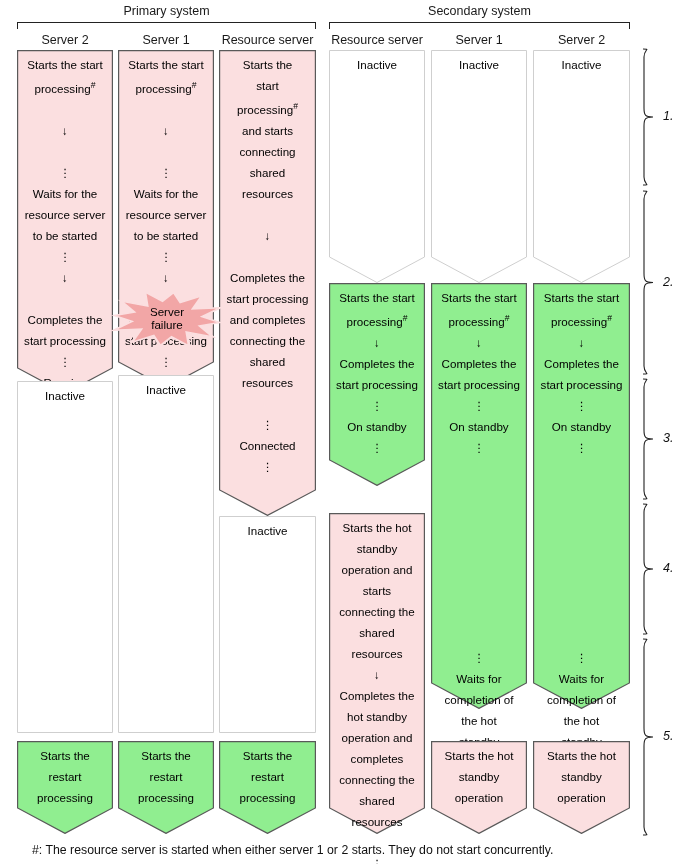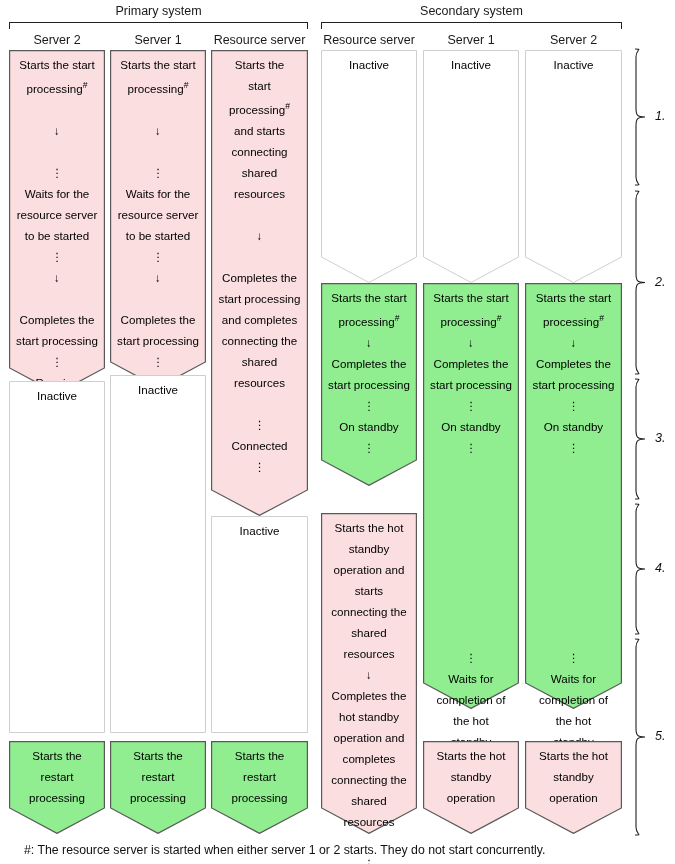--- a/index.html
+++ b/index.html
@@ -10,21 +10,21 @@
   body {
     width: 675px;
     height: 864px;
     position: relative;
     font-family: "Liberation Sans", sans-serif;
     color: #000000;
     overflow: hidden;
   }
   #stage {
     position: absolute;
-    left: 4px; top: 0;
+    left: 12px; top: 0;
     width: 557px;
     height: 864px;
   }
   .sys-title {
     position: absolute;
     font-size: 12.5px;
     text-align: center;
     white-space: nowrap;
     color: #1a1a1a;
   }
@@ -250,20 +250,27 @@
       <div class="inner">Starts the hot<br>standby<br>operation</div>
     </div>
     <div class="flowbox" style="left: 521px; top: 741px; width: 97px; height: 93px;">
       <div class="shape">
         <svg viewBox="0 0 97 93" preserveAspectRatio="none">
           <polygon points="0.60,0.60 96.40,0.60 96.40,67.00 48.50,92.40 0.60,67.00" fill="#fbdfe0" stroke="#595959" stroke-width="1.2"></polygon>
         </svg>
       </div>
       <div class="inner">Starts the hot<br>standby<br>operation</div>
     </div>
+    <div class="starburst" style="left: 96px; top: 289px; width: 118px; height: 60px;">
+      <svg viewBox="0 0 100 100" preserveAspectRatio="none">
+        <polygon points="55.8,5.3 61.5,22.3 79.8,11.1 71.9,33.2 95.3,31.2 79.7,46.1 94.7,55.8 77.7,61.5 88.9,79.8 66.8,71.9 68.8,95.3 53.9,79.7 44.2,94.7 38.5,77.7 20.2,88.9 28.1,66.8 4.7,68.8 20.3,53.9 5.3,44.2 22.3,38.5 11.1,20.2 33.2,28.1 31.2,4.7 46.1,20.3" fill="#f2a6a6" stroke="#fbdfe0" stroke-width="2.4"></polygon>
+      </svg>
+      <div class="star-text" style="top: 16px;">Server
+failure</div>
+    </div>
     <div class="brace" style="left: 628px; top: 48px; width: 20px; height: 138px;">
       <svg viewBox="0 0 20 138" preserveAspectRatio="none">
         <path d="M 3,1 C 11,1 4,1 4,9 L 4,60.0 C 4,67.0 5,69.0 13,69.0 C 5,69.0 4,71.0 4,78.0 L 4,129.0 C 4,137.0 11,137.0 3,137.0" fill="none" stroke="#222" stroke-width="1.1"></path>
       </svg>
     </div>
     <div class="brace-label" style="left: 651px; top: 109px;">1.</div>
     <div class="brace" style="left: 628px; top: 190px; width: 20px; height: 185px;">
       <svg viewBox="0 0 20 185" preserveAspectRatio="none">
         <path d="M 3,1 C 11,1 4,1 4,9 L 4,83.5 C 4,90.5 5,92.5 13,92.5 C 5,92.5 4,94.5 4,101.5 L 4,176.0 C 4,184.0 11,184.0 3,184.0" fill="none" stroke="#222" stroke-width="1.1"></path>
       </svg>

